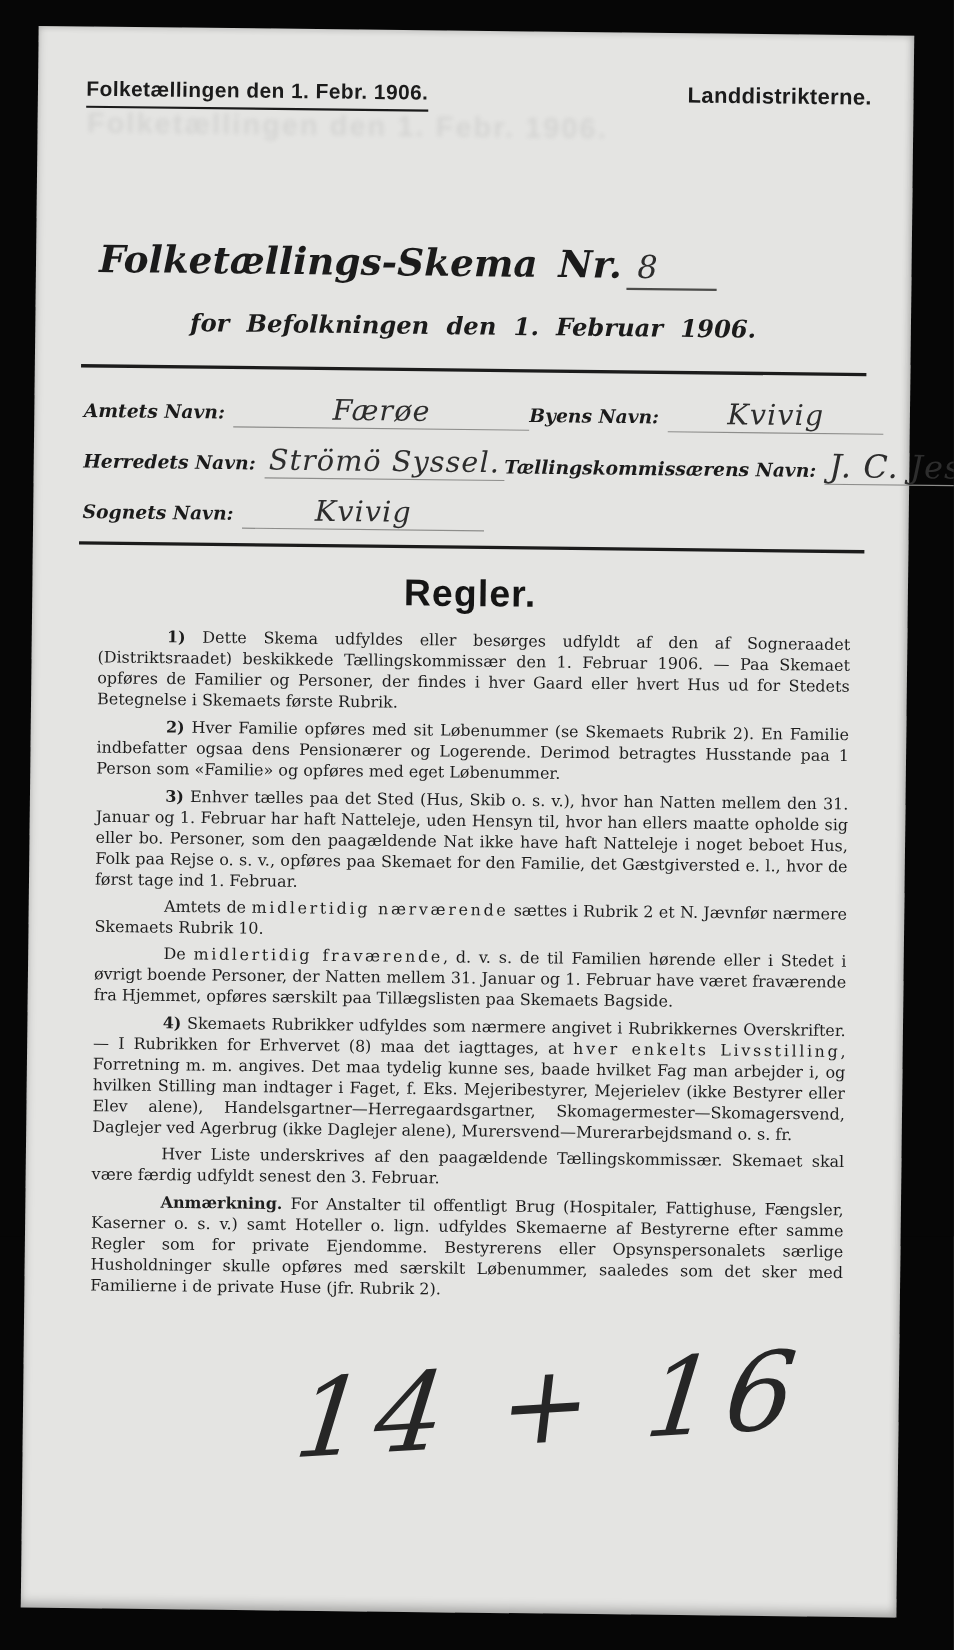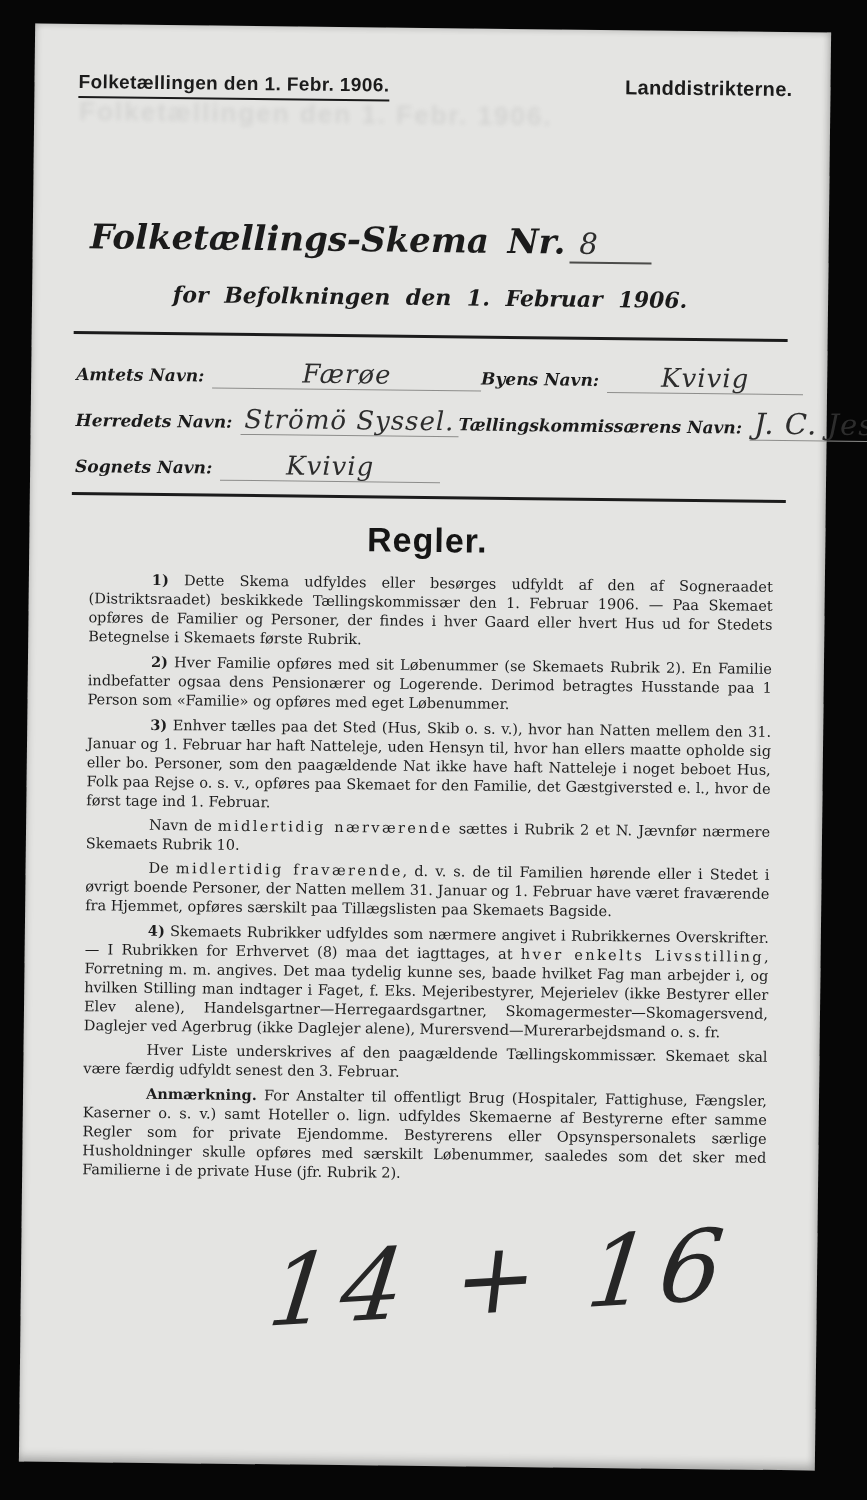--- a/index.html
+++ b/index.html
@@ -203,21 +203,21 @@
       </div>
 
     <div class="hr hr2"></div>
 
     <h2 class="regler-heading">Regler.</h2>
 
     <div class="paras" id="paras">
         <p class="rp"><span class="seg-b">1)</span><span> Dette Skema udfyldes eller besørges udfyldt af den af Sogneraadet (Distriktsraadet) beskikkede Tællingskommissær den 1. Februar 1906. — Paa Skemaet opføres de Familier og Personer, der findes i hver Gaard eller hvert Hus ud for Stedets Betegnelse i Skemaets første Rubrik.</span></p>
         <p class="rp"><span class="seg-b">2)</span><span> Hver Familie opføres med sit Løbenummer (se Skemaets Rubrik 2).  En Familie indbefatter ogsaa dens Pensionærer og Logerende.  Derimod betragtes Husstande paa 1 Person som «Familie» og opføres med eget Løbenummer.</span></p>
         <p class="rp"><span class="seg-b">3)</span><span> Enhver tælles paa det Sted (Hus, Skib o. s. v.), hvor han Natten mellem den 31. Januar og 1. Februar har haft Natteleje, uden Hensyn til, hvor han ellers maatte opholde sig eller bo.  Personer, som den paagældende Nat ikke have haft Natteleje i noget beboet Hus, Folk paa Rejse o. s. v., opføres paa Skemaet for den Familie, det Gæstgiversted e. l., hvor de først tage ind 1. Februar.</span></p>
-        <p class="rp"><span>Navn de </span><span class="seg-s">midlertidig nærværende</span><span> sættes i Rubrik 2 et N.  Jævnfør nærmere Skemaets Rubrik 10.</span></p>
+        <p class="rp"><span>Amtets de </span><span class="seg-s">midlertidig nærværende</span><span> sættes i Rubrik 2 et N.  Jævnfør nærmere Skemaets Rubrik 10.</span></p>
         <p class="rp"><span>De </span><span class="seg-s">midlertidig fraværende</span><span>, d. v. s. de til Familien hørende eller i Stedet i øvrigt boende Personer, der Natten mellem 31. Januar og 1. Februar have været fraværende fra Hjemmet, opføres særskilt paa Tillægslisten paa Skemaets Bagside.</span></p>
         <p class="rp"><span class="seg-b">4)</span><span> Skemaets Rubrikker udfyldes som nærmere angivet i Rubrikkernes Overskrifter. — I Rubrikken for Erhvervet (8) maa det iagttages, at </span><span class="seg-s">hver enkelts Livsstilling</span><span>, Forretning m. m. angives. Det maa tydelig kunne ses, baade hvilket Fag man arbejder i, og hvilken Stilling man indtager i Faget, f. Eks. Mejeribestyrer, Mejerielev (ikke Bestyrer eller Elev alene), Handelsgartner—Herregaardsgartner, Skomagermester—Skomagersvend, Daglejer ved Agerbrug (ikke Daglejer alene), Murersvend—Murerarbejdsmand o. s. fr.</span></p>
         <p class="rp"><span>Hver Liste underskrives af den paagældende Tællingskommissær.  Skemaet skal være færdig udfyldt senest den 3. Februar.</span></p>
         <p class="rp"><span class="seg-b">Anmærkning.</span><span>  For Anstalter til offentligt Brug (Hospitaler, Fattighuse, Fængsler, Kaserner o. s. v.) samt Hoteller o. lign. udfyldes Skemaerne af Bestyrerne efter samme Regler som for private Ejendomme. Bestyrerens eller Opsynspersonalets særlige Husholdninger skulle opføres med særskilt Løbenummer, saaledes som det sker med Familierne i de private Huse (jfr. Rubrik 2).</span></p>
       </div>
 
     <div class="big-hand">14 + 16</div>
 
   </div>
 </div>

